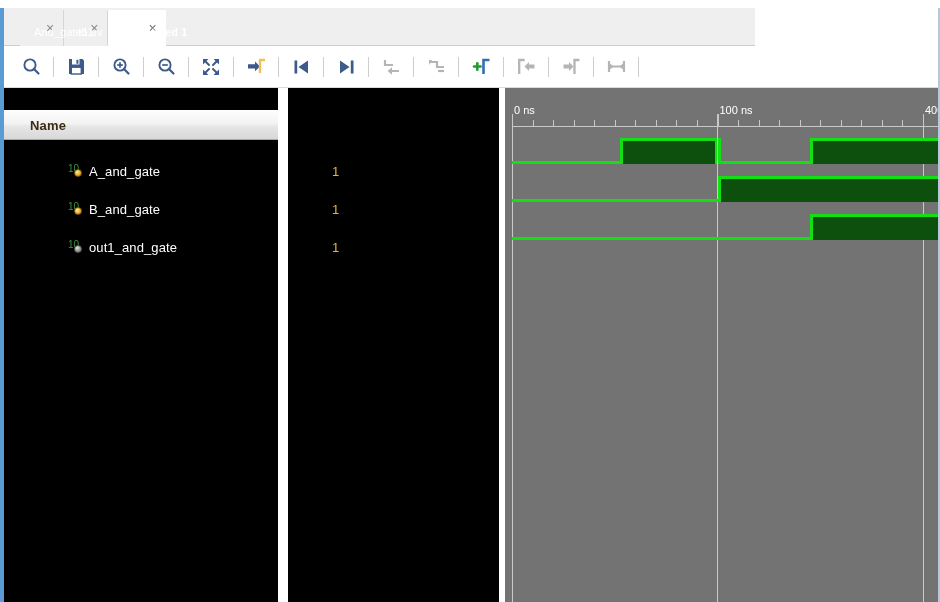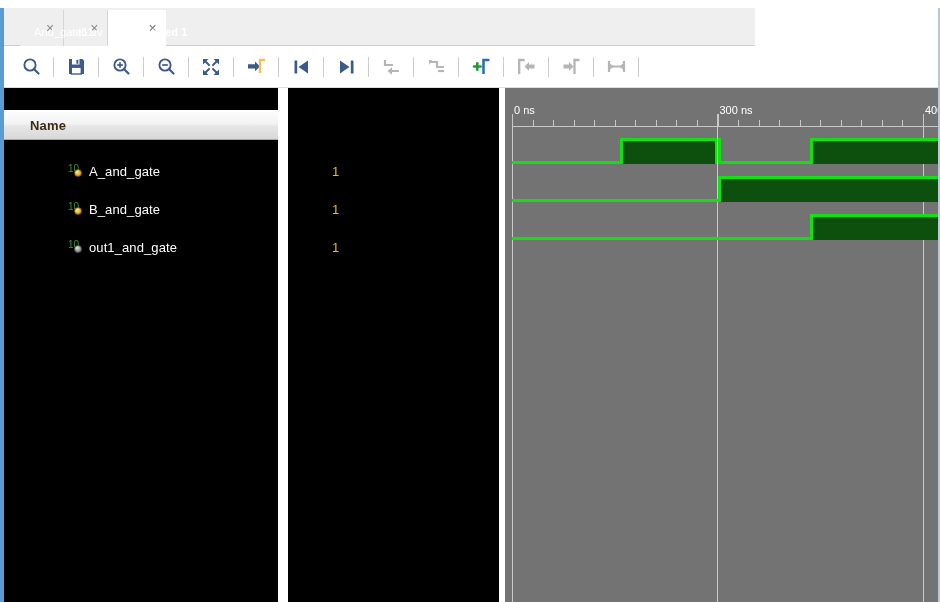--- a/index.html
+++ b/index.html
@@ -383,21 +383,21 @@
             <div class="tick" style="left: 294.7px;"></div>
             <div class="tick" style="left: 315.25px;"></div>
             <div class="tick" style="left: 335.8px;"></div>
             <div class="tick" style="left: 356.35px;"></div>
             <div class="tick" style="left: 376.9px;"></div>
             <div class="tick" style="left: 397.45px;"></div>
             <div class="tick major" style="left: 418px;"></div>
           </div>
         <div id="rulerlabels">
             <div class="tlabel" style="left: 9px;">0 ns</div>
-            <div class="tlabel" style="left: 214.5px;">300 ns</div>
+            <div class="tlabel" style="left: 214.5px;">100 ns</div>
             <div class="tlabel" style="left: 420px;">400</div>
           </div>
       </div>
 
       <div id="cursors">
           <div class="cursor" style="left: 7px; top: 26px; height: 488px; background: rgb(201, 201, 201);"></div>
           <div class="cursor" style="left: 212px; top: 26px; height: 488px; background: rgb(201, 201, 201);"></div>
           <div class="cursor" style="left: 418px; top: 26px; height: 488px; background: rgb(201, 201, 201);"></div>
         </div>
 

